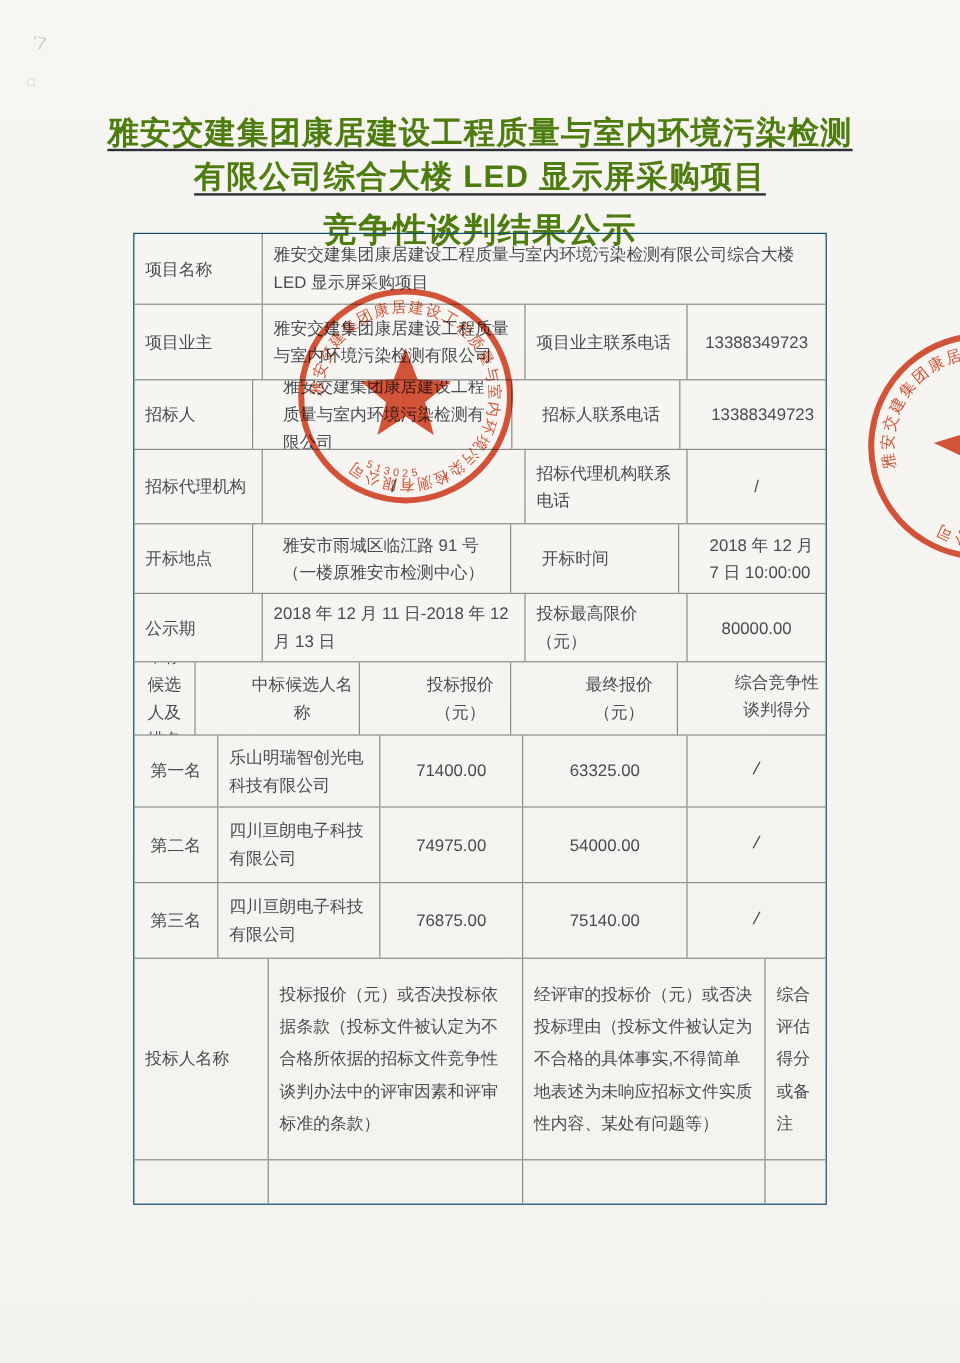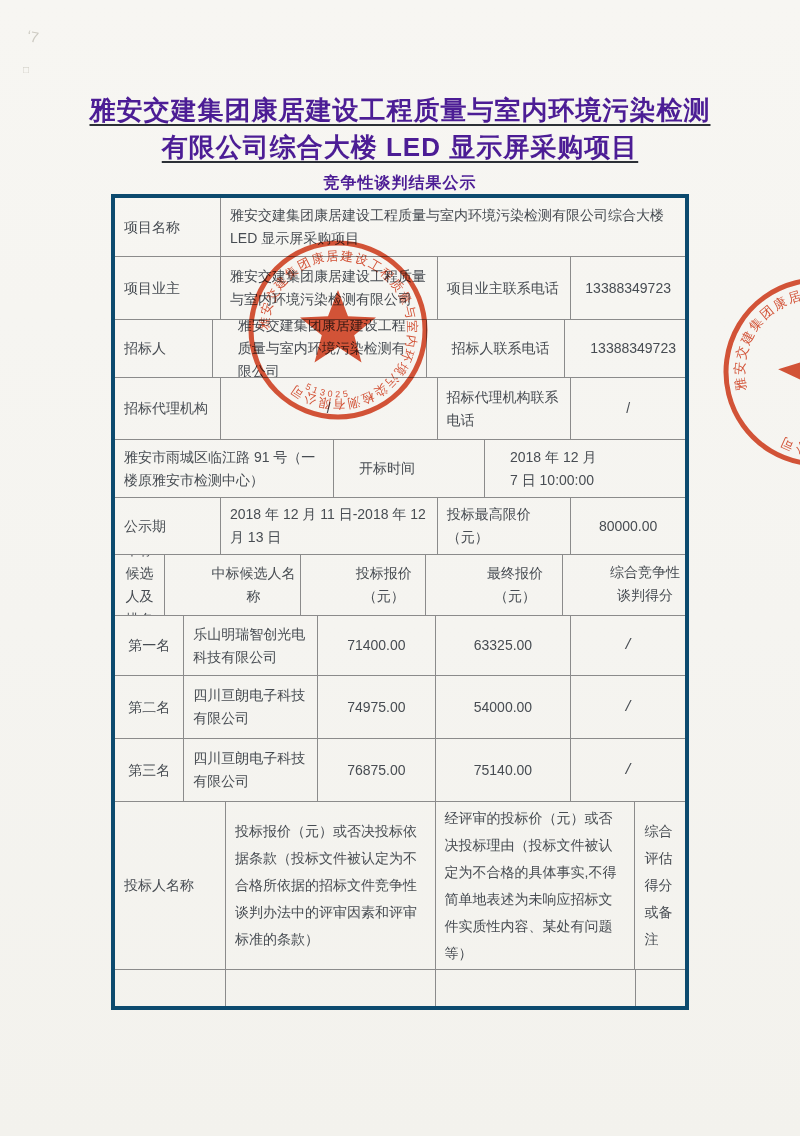--- a/index.html
+++ b/index.html
@@ -8,27 +8,27 @@
     background:linear-gradient(180deg,#f7f6f2 0%,#f5f4f0 55%,#f3f2ed 100%);
     font-family:"Liberation Sans","DejaVu Sans",sans-serif;
     color:#474c52;
   }
   .sheet{position:absolute;inset:0;}
   
   .scan-mark{position:absolute;color:#b7b4a9;opacity:.65;}
   .m1{left:27px;top:28px;font-size:15px;transform:rotate(10deg);}
   .m2{left:23px;top:64px;font-size:10px;}
   
-  .title-block{position:absolute;left:0;right:0;top:92px;text-align:center;color:#4c1d95;}
+  .title-block{position:absolute;left:0;right:0;top:92px;text-align:center;color:#4d7c0f;}
   .t-line{font-size:26px;font-weight:bold;line-height:37px;letter-spacing:1px;}
   .u{text-decoration:underline;text-decoration-thickness:2px;text-underline-offset:5px;text-decoration-color:#2c3036;}
-  .t-sub{font-size:16px;font-weight:bold;margin-top:7px;letter-spacing:1px;}
+  .t-sub{font-size:28px;font-weight:bold;margin-top:7px;letter-spacing:1px;}
   
   .doc-table{position:absolute;left:111px;top:194px;width:578px;box-sizing:border-box;
-    border:4px solid #0c4a6e;font-size:14px;line-height:23px;}
+    border:1px solid #0c4a6e;font-size:14px;line-height:23px;}
   .tr{display:flex;box-sizing:border-box;border-bottom:1px solid #8b8b8b;}
   .tr:last-child{border-bottom:none;}
   .td{box-sizing:border-box;border-right:1px solid #8b8b8b;display:flex;align-items:center;
       overflow:hidden;word-break:break-word;}
   .td:last-child{border-right:none;}
   .l{justify-content:flex-start;text-align:left;padding:4px 9px;}
   .c{justify-content:center;text-align:center;padding:4px 4px;}
   
   .w1{width:107px;}.w2{width:219px;}.w3{width:135px;}.w4{width:115px;}.wspan{width:469px;}
   
@@ -77,20 +77,21 @@
       <div class="td l w3">招标人联系电话</div>
       <div class="td c w4">13388349723</div>
     </div>
     <div class="tr h62">
       <div class="td l w1">招标代理机构</div>
       <div class="td c w2">/</div>
       <div class="td l w3">招标代理机构联系电话</div>
       <div class="td c w4">/</div>
     </div>
     <div class="tr h58">
+      <div class="td l w1">开标地点</div>
       <div class="td l w2">雅安市雨城区临江路 91 号（一楼原雅安市检测中心）</div>
       <div class="td l w3">开标时间</div>
       <div class="td l w4">2018 年 12 月 7 日 10:00:00</div>
     </div>
     <div class="tr h57">
       <div class="td l w1">公示期</div>
       <div class="td l w2">2018 年 12 月 11 日-2018 年 12 月 13 日</div>
       <div class="td l w3">投标最高限价（元）</div>
       <div class="td c w4">80000.00</div>
     </div>

